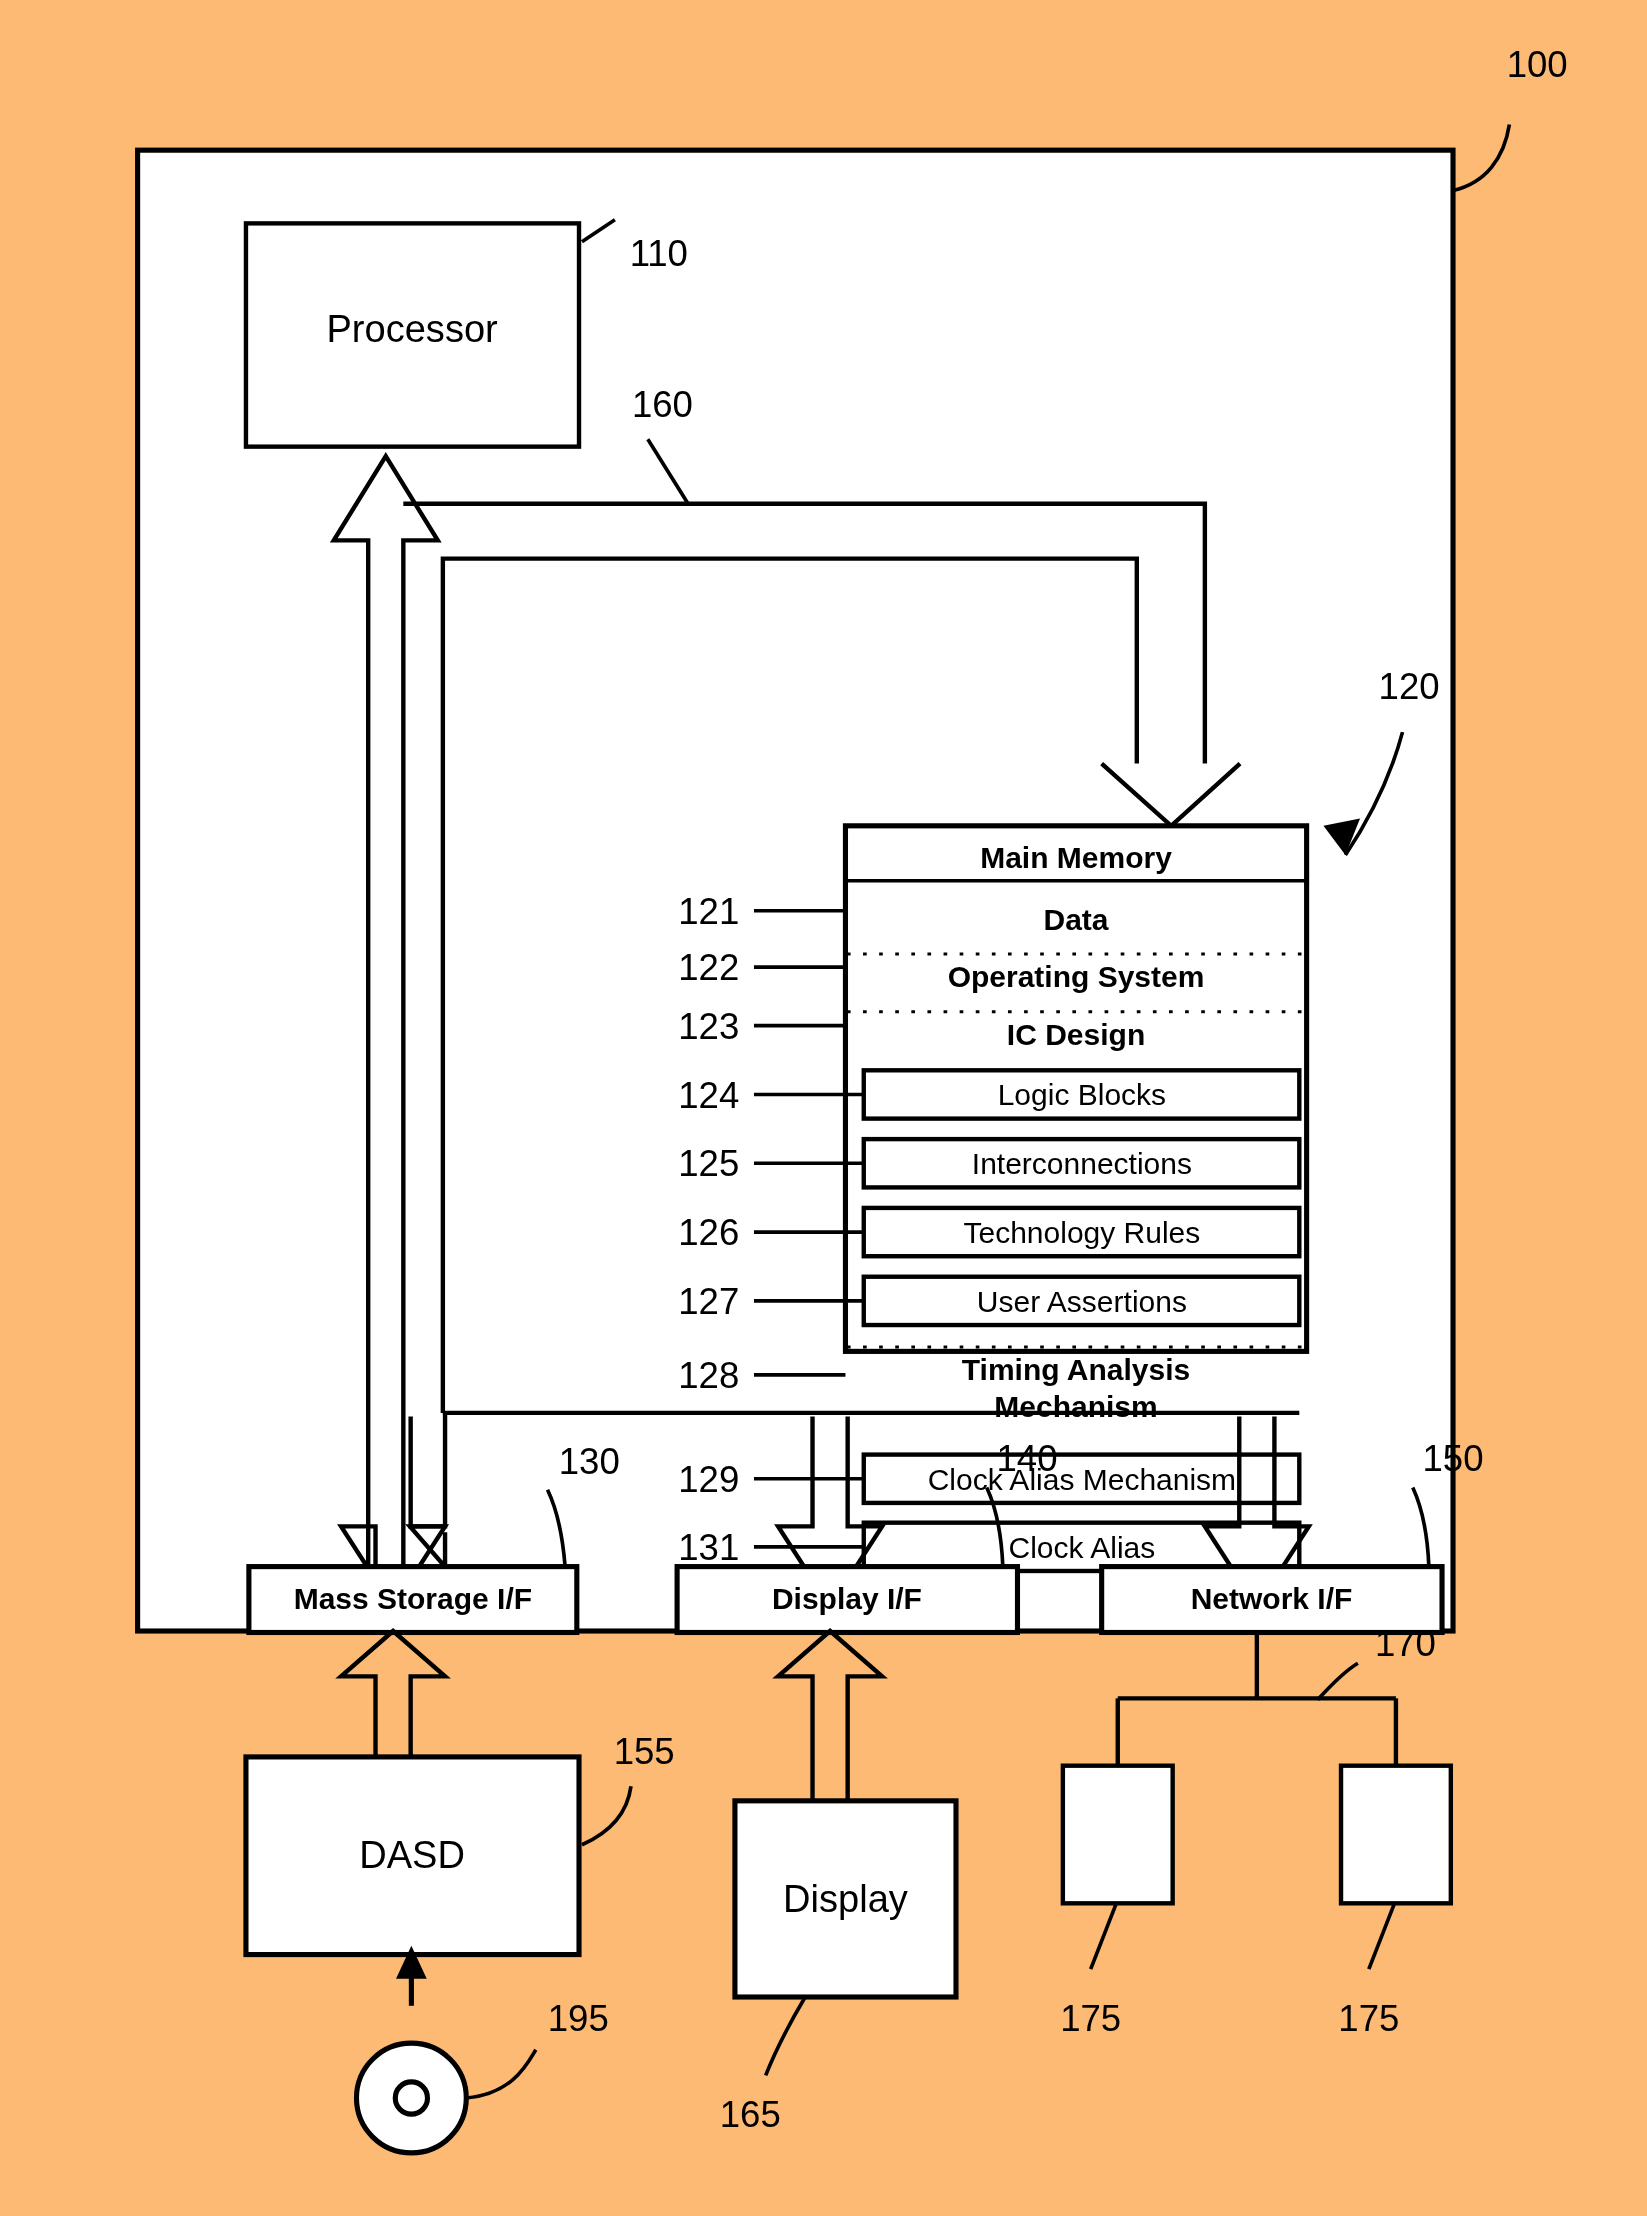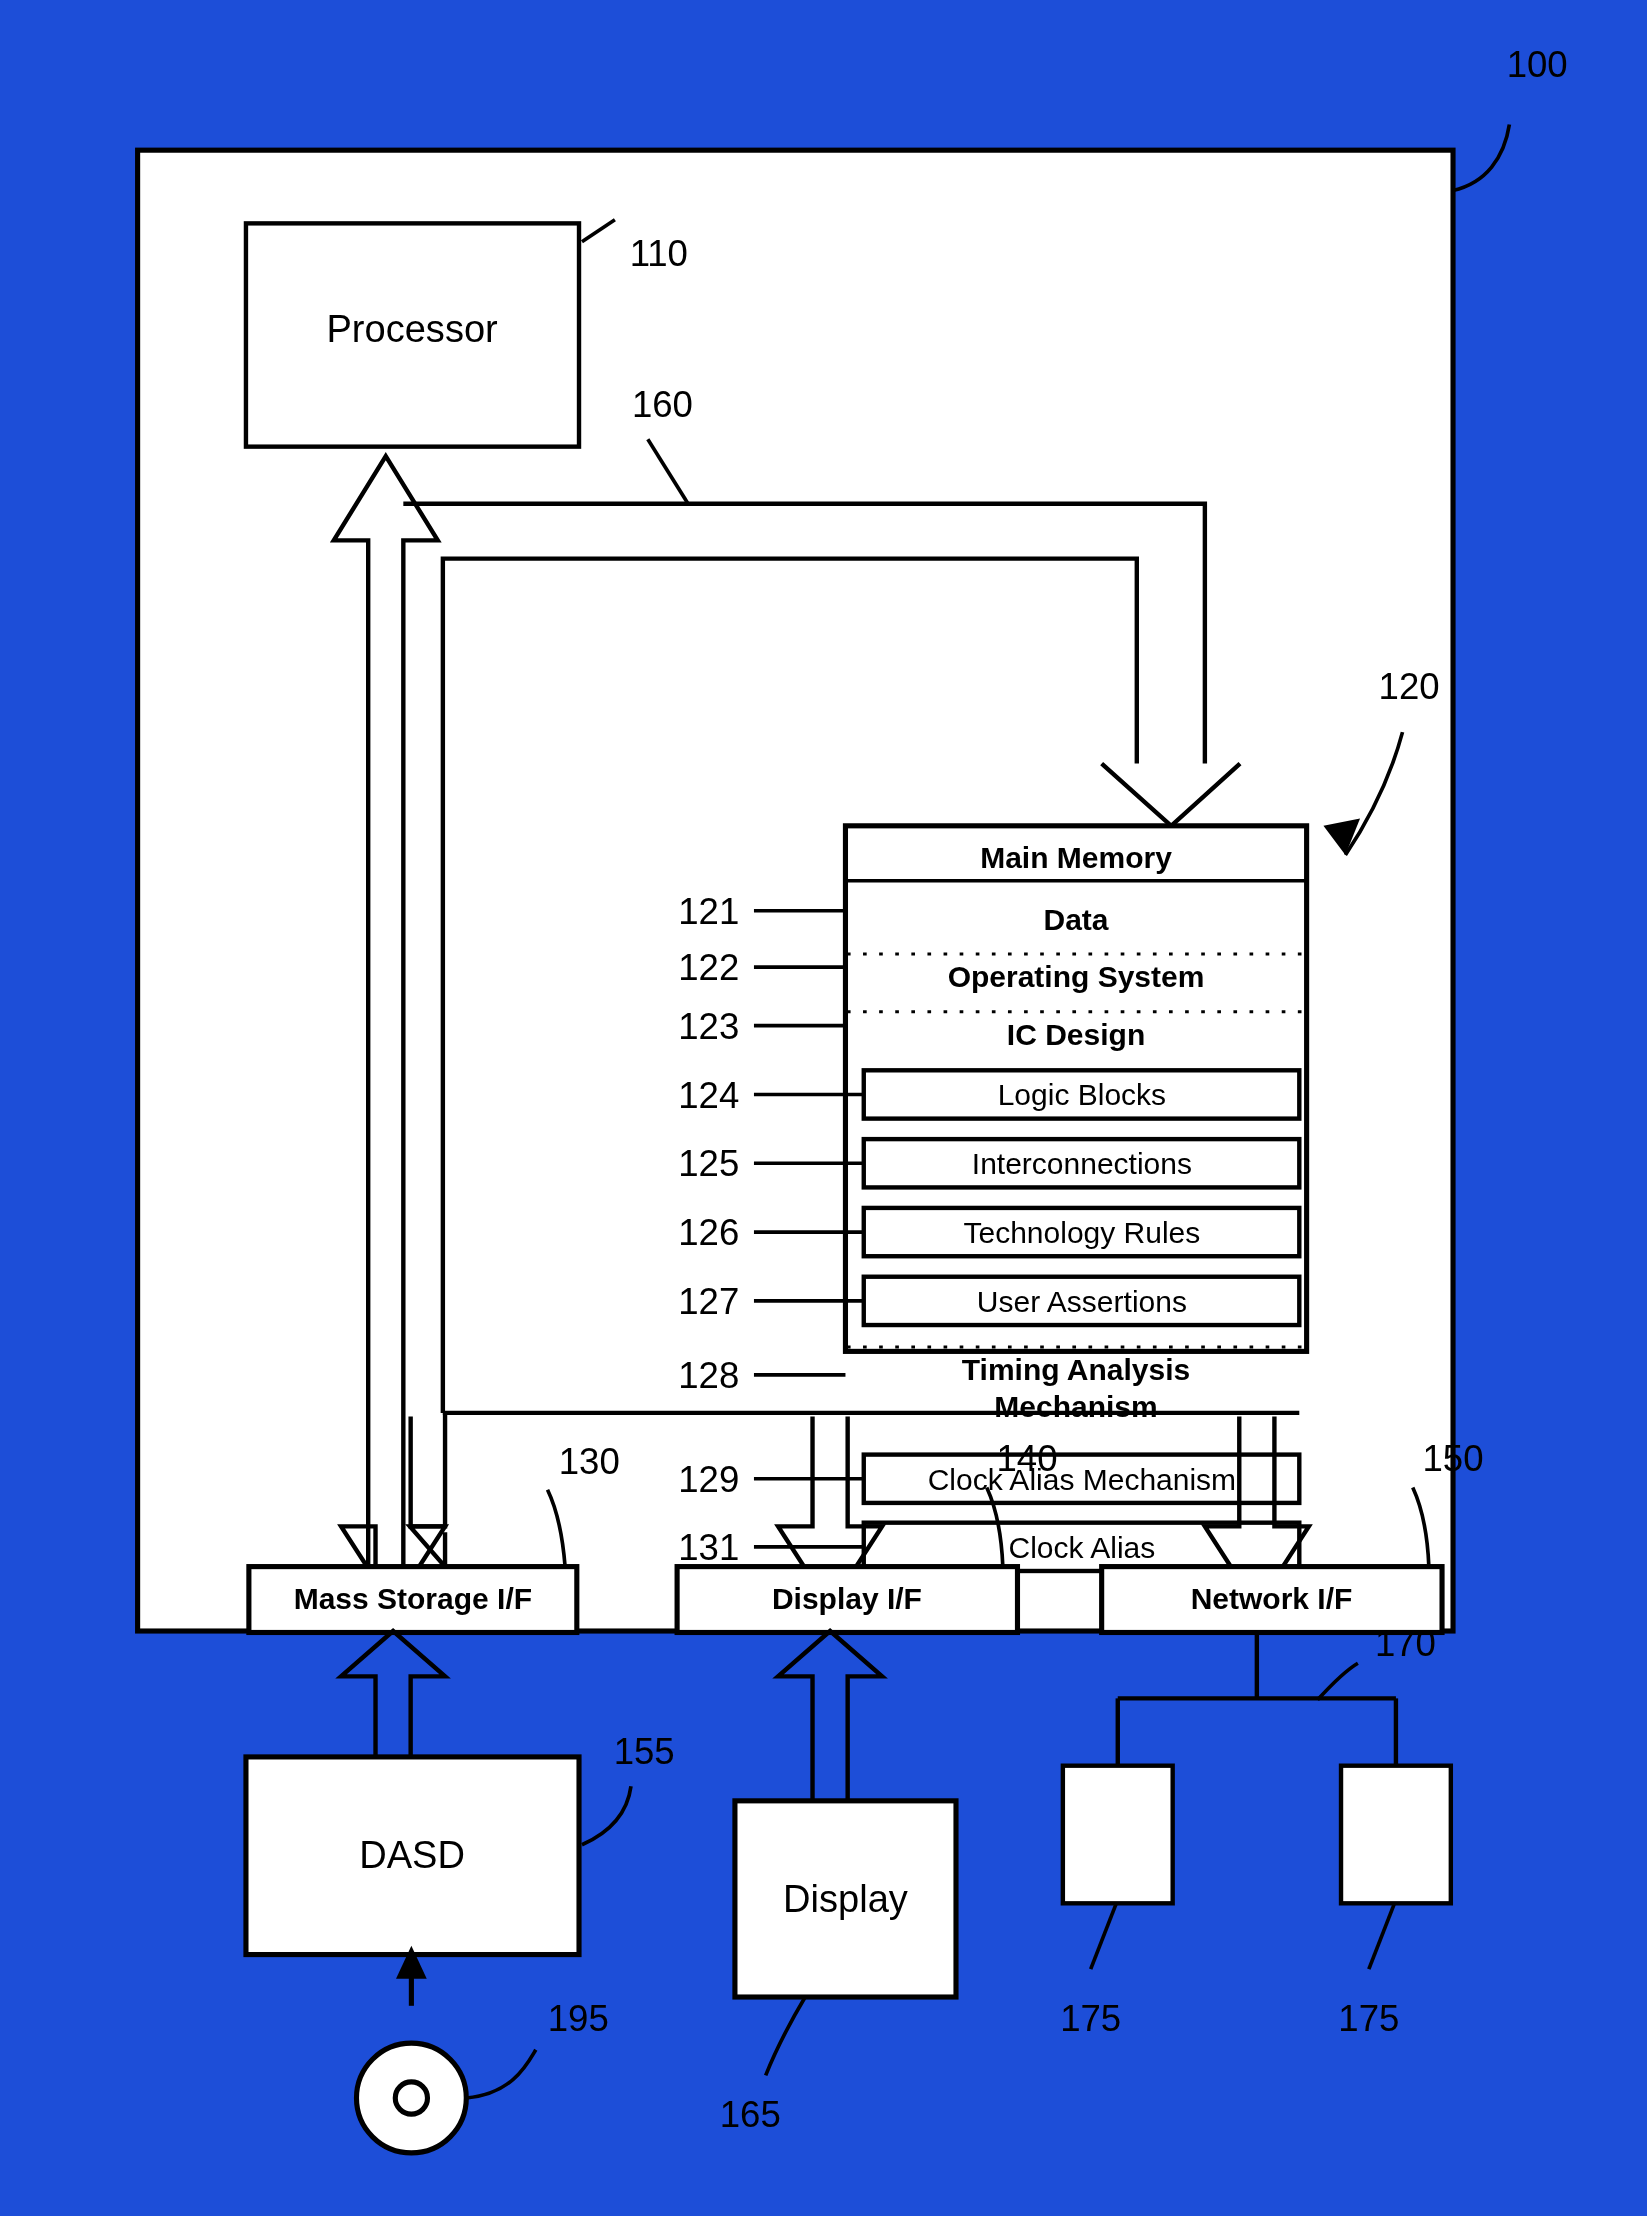--- a/index.html
+++ b/index.html
@@ -7,21 +7,21 @@
     padding: 0;
     background: #ffffff;
   }
   body {
     font-family: "Liberation Sans", sans-serif;
   }
   #figure-root {
     position: relative;
     width: 1647px;
     height: 2216px;
-    background: #1d4ed8;
+    background: #fdba74;
   }
   svg#diagram {
     display: block;
     width: 1647px;
     height: 2216px;
   }
   .ln { stroke: #000000; fill: none; }
   .bx { stroke: #000000; fill: #ffffff; }
   .dotted-sep {
     stroke: #000000;

